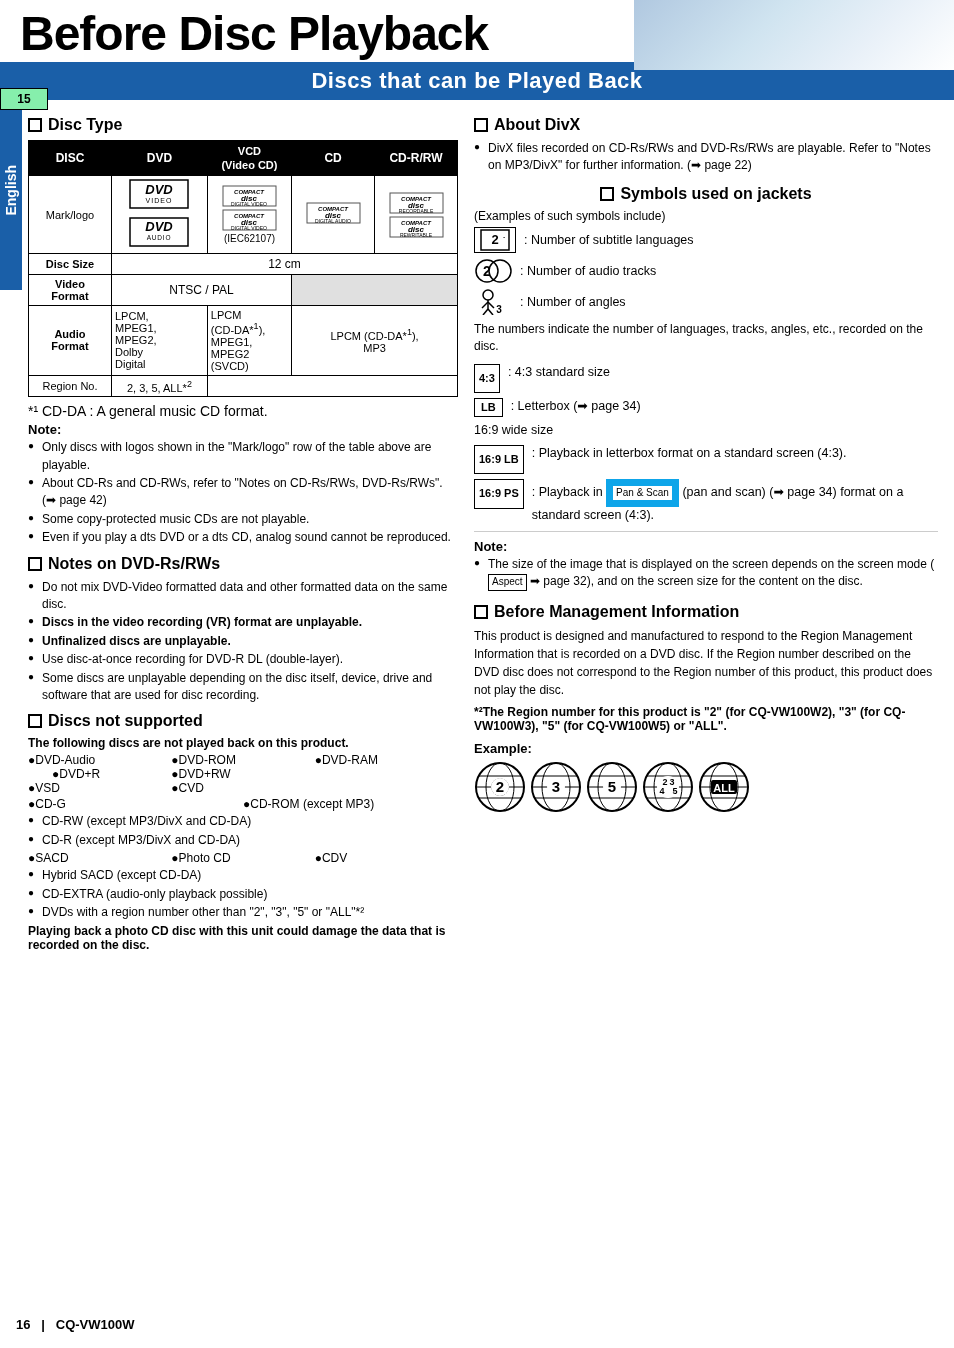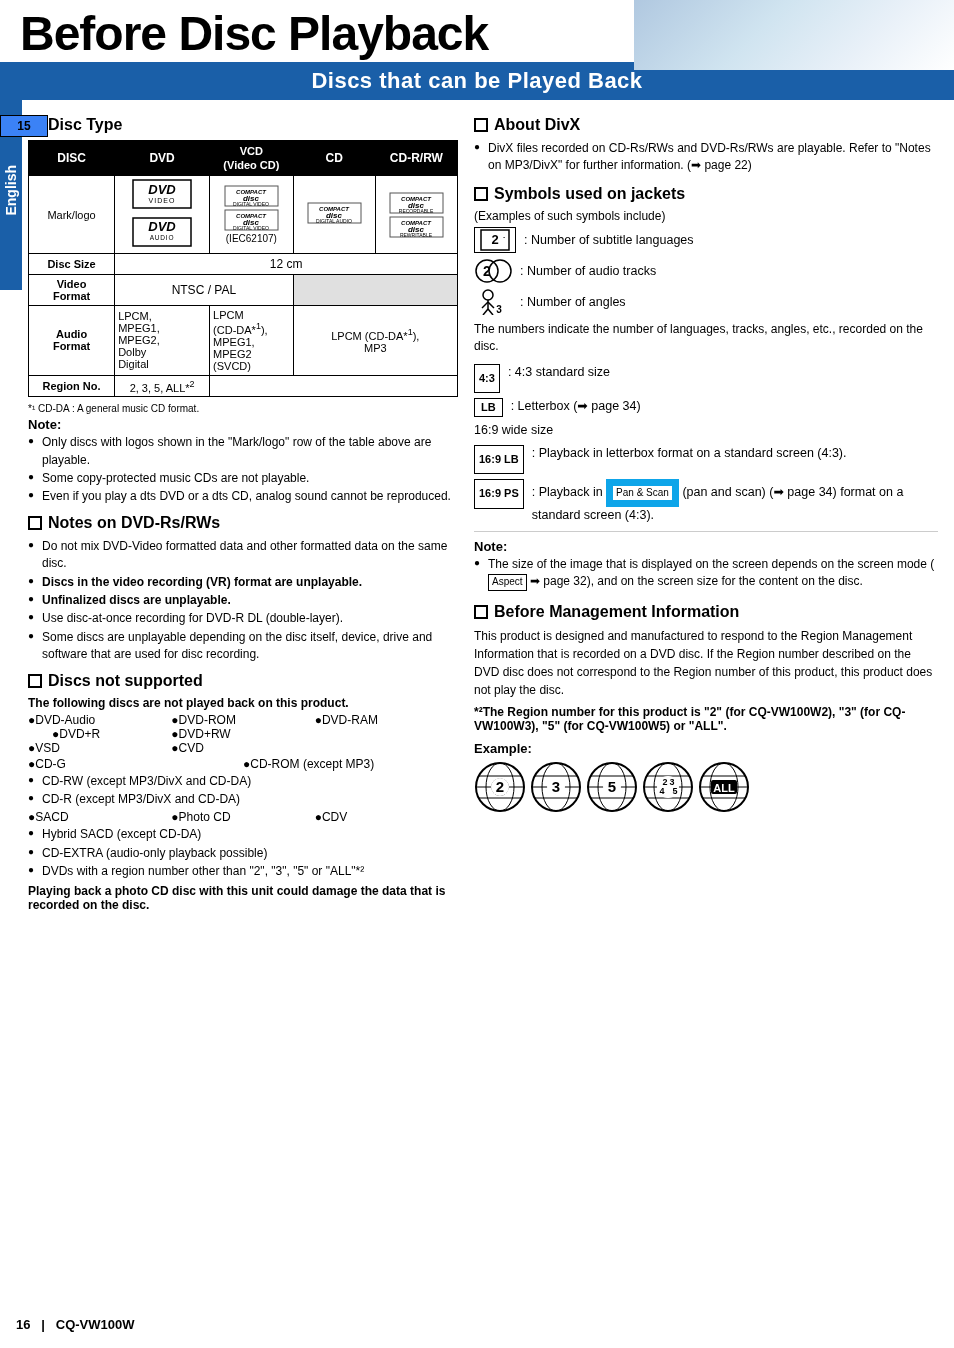--- a/index.html
+++ b/index.html
@@ -72,22 +72,21 @@
       left: 0;
       top: 88px;
       border: 1.5px solid #000;
       width: 48px;
       height: 22px;
       display: flex;
       align-items: center;
       justify-content: center;
       font-size: 12px;
       font-weight: bold;
-      background: #3b82f6;
-      margin-top: 27px;
+      background: #86efac;
     }
 
     .content-area {
       display: flex;
       gap: 16px;
       padding: 0 16px 0 28px;
     }
 
     .left-col {
       width: 430px;
@@ -261,21 +260,21 @@
     
     .page-footer {
       position: absolute;
       bottom: 16px;
       left: 16px;
       font-size: 13px;
       font-weight: bold;
     }
 
     .footnote {
-      font-size: 10px;
+      font-size: 14px;
       margin: 1px 0;
     }
     sup { font-size: 9px; }
 
     .discs-not-supported .col3 {
       display: grid;
       grid-template-columns: 1fr 1fr 1fr;
       gap: 0;
     }
     .discs-not-supported .col2 {
@@ -423,31 +422,32 @@
         </tr>
 
         <tr>
           <td style="font-weight:bold;font-size:11px;">Audio<br>Format</td>
           <td style="font-size:11px;text-align:left;padding:3px;">LPCM,<br>MPEG1,<br>MPEG2,<br>Dolby<br>Digital</td>
           <td style="font-size:11px;text-align:left;padding:3px;">LPCM<br>(CD-DA*<sup>1</sup>),<br>MPEG1,<br>MPEG2<br>(SVCD)</td>
           <td colspan="2" style="font-size:11px;padding:3px;">LPCM (CD-DA*<sup>1</sup>),<br>MP3</td>
         </tr>
 
         <tr>
-          <td style="font-weight:bold;font-size:11px;">Region No.</td>
+          <td style="font-weight:normal;font-size:11px;">Region No.</td>
           <td style="font-size:11px;">2, 3, 5, ALL*<sup>2</sup></td>
           <td colspan="3"></td>
         </tr>
       </tbody>
     </table>
 
     <p class="footnote">*¹ CD-DA : A general music CD format.</p>
     <p class="note-bold">Note:</p>
     <ul class="bullet-list">
       <li>Only discs with logos shown in the "Mark/logo" row of the table above are playable.</li>
+      <li>About CD-Rs and CD-RWs, refer to "Notes on CD-Rs/RWs, DVD-Rs/RWs". (➡ page 42)</li>
       <li>Some copy-protected music CDs are not playable.</li>
       <li>Even if you play a dts DVD or a dts CD, analog sound cannot be reproduced.</li>
     </ul>
 
     <div class="section-header">
       <span class="checkbox-icon"></span>
       <span>Notes on DVD-Rs/RWs</span>
     </div>
     <ul class="bullet-list">
       <li>Do not mix DVD-Video formatted data and other formatted data on the same disc.</li>
@@ -502,21 +502,21 @@
   <div class="right-col">
 
     <div class="section-header">
       <span class="checkbox-icon"></span>
       <span>About DivX</span>
     </div>
     <ul class="bullet-list">
       <li>DivX files recorded on CD-Rs/RWs and DVD-Rs/RWs are playable. Refer to "Notes on MP3/DivX" for further information. (➡ page 22)</li>
     </ul>
 
-    <div class="section-header" style="margin-top:10px;">
+    <div class="section-header" style="margin-top:10px;justify-content:center;">
       <span class="checkbox-icon"></span>
       <span>Symbols used on jackets</span>
     </div>
     <p style="font-size:12px;margin-bottom:4px;">(Examples of such symbols include)</p>
 
     <ul class="symbols-list">
       <li>
         <span class="symbol-box">
           <svg width="30" height="22" viewBox="0 0 30 22">
             <rect x="1" y="1" width="28" height="20" fill="none" stroke="#000" stroke-width="1.5"></rect>

